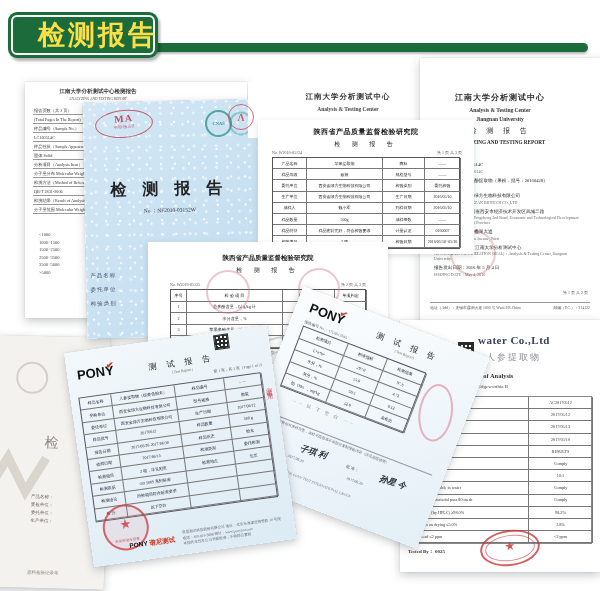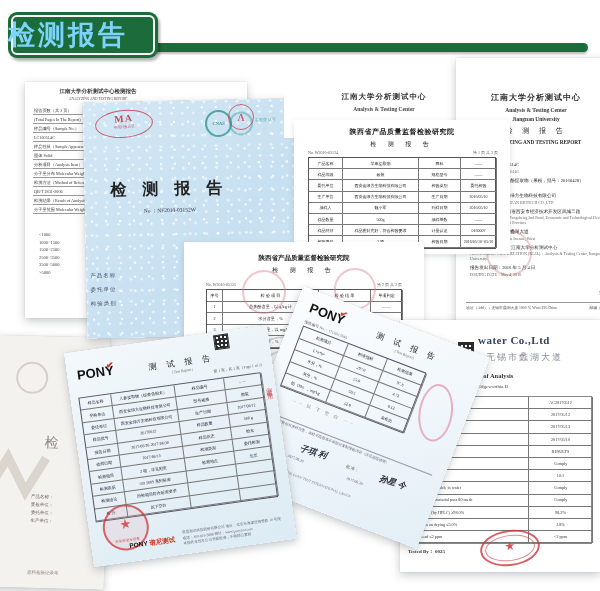--- a/index.html
+++ b/index.html
@@ -6,27 +6,27 @@
   body { background:#fff; font-family:"Liberation Serif", serif; }
   .stage { position:relative; width:600px; height:591px; background:#ffffff; overflow:hidden; }
 
   
   .hdr-bar { position:absolute; left:140px; top:43px; width:448px; height:9px;
     background:#1c6b3a; border-radius:0 6px 6px 0; box-shadow:0 2px 2px rgba(0,0,0,.25); z-index:20; }
   .hdr-tab { position:absolute; left:8px; top:12px; width:150px; height:46px;
     background:#1c6b3a; border-radius:9px; z-index:21;
     box-shadow:2px 3px 3px rgba(0,0,0,.3); display:flex; align-items:center; }
   .hdr-tab:after { content:""; position:absolute; inset:3px; border:2px solid rgba(255,255,255,.95); border-radius:6px; }
-  .hdr-title { position:relative; z-index:2; width:100%; text-align:left; color:#7dd3fc; font-weight:bold;
+  .hdr-title { position:relative; z-index:2; width:100%; text-align:right; color:#fde047; font-weight:bold;
     font-family:Liberation Mono, monospace; font-size:27px; letter-spacing:3px; }
 
   
   .paper { position:absolute; background:#fff;
     box-shadow:0 3px 9px rgba(70,75,82,.30), 0 0 1px rgba(0,0,0,.2); }
-  .ctr { text-align:center;margin-left:36px; }
+  .ctr { text-align:center; }
 
   
   .tbl { display:grid; border:1px solid #555; background:#fff; }
   .tbl .td { border-right:0.5px solid #777; border-bottom:0.5px solid #777;
     font-size:4.5px; color:#222; padding:1.5px 1px; overflow:hidden; text-align:center;
     display:flex; align-items:center; justify-content:center; line-height:1.25; }
 
   
   .doc-left { left:-28px; top:336px; width:135px; height:252px; transform:rotate(1.5deg);
     background:#f4f2ee; z-index:1; }
@@ -381,21 +381,21 @@
     <div class="blank">以 下 空 白</div>
     <div class="pink-ring" style="left:58px;top:28px;width:44px;height:44px;"></div>
     <div class="pink-ring" style="left:150px;top:26px;width:42px;height:42px;"></div>
   </div>
 
   <div class="big-seal"></div>
 
   <div class="paper doc-coa">
     <div class="qr"></div>
     <div class="cen">water Co.,Ltd</div>
-    <div class="ccn">无锡市蠡湖大道</div>
+    <div class="ccn">人参提取物</div>
     <div class="head">Certificate of Analysis</div>
     <div class="prod">Edgeworthia B</div>
     <div class="tbl" data-rows="coa.rows">
         <div class="td c0">Batch No.</div>
         <div class="td c1">AC20170512</div>
         <div class="td c0">Loading Date</div>
         <div class="td c1">2017/05/12</div>
         <div class="td c0">Test Date</div>
         <div class="td c1">2017/05/13</div>
         <div class="td c0">Mfg. Date</div>

